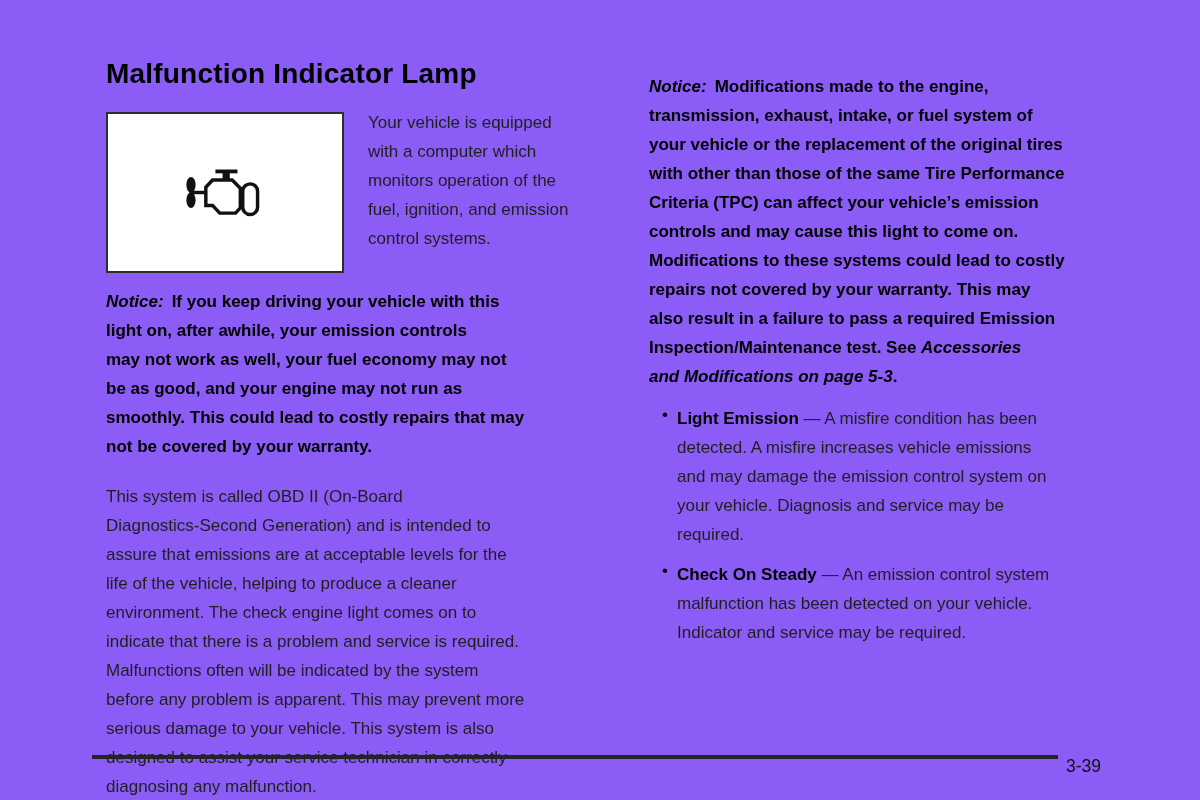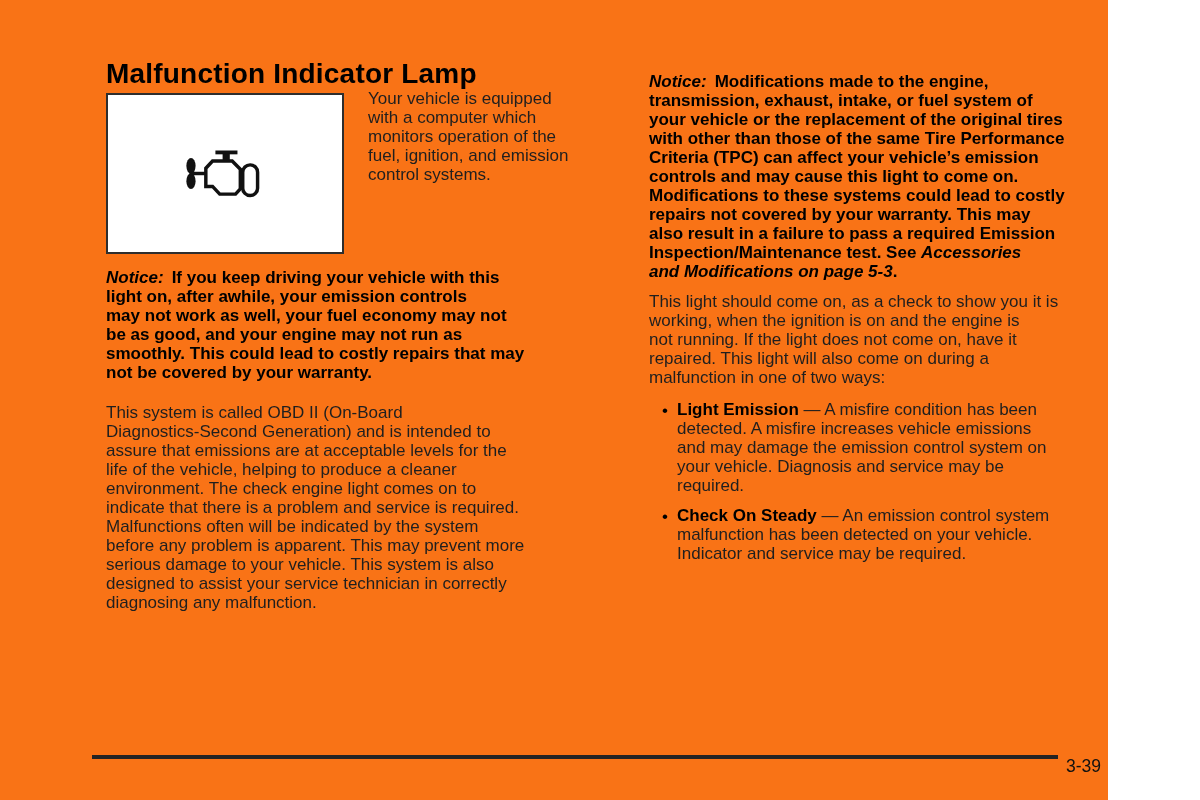--- a/index.html
+++ b/index.html
@@ -1,25 +1,25 @@
 <!DOCTYPE html>
 <html><head>
 <meta charset="utf-8">
 <style>
   * { margin:0; padding:0; box-sizing:border-box; }
   html,body { background:#ffffff; }
   body { font-family:"Liberation Sans","DejaVu Sans",sans-serif; color:#1f1f1f; }
-  .page { position:relative; width:1108px; height:800px; background:#f97316; overflow:hidden; }
+  .page { position:relative; width:1200px; height:800px; background:#8b5cf6; overflow:hidden; }
   .col { position:absolute; top:58px; }
   .col-left { left:106px; width:516px; }
   .col-right { left:649px; width:514px; }
   h1.title { font-size:28px; line-height:32px; font-weight:bold; color:#000; letter-spacing:0.2px; }
   h2.subtitle { font-size:23px; line-height:26px; font-weight:bold; color:#000; margin-top:17px; letter-spacing:0.2px; }
-  .body-text { font-size:17px; line-height:19px; white-space:pre-line; }
-  .figure-row { display:flex; align-items:flex-start; margin-top:3px; }
+  .body-text { font-size:17px; line-height:29px; white-space:pre-line; }
+  .figure-row { display:flex; align-items:flex-start; margin-top:22px; }
   .icon-box { width:238px; height:161px; border:2px solid #2e2e2e; flex:none;
               display:flex; align-items:center; justify-content:center; background:#fff; }
   .intro { margin-left:24px; margin-top:-4px; }
   .para { margin-top:21px; }
   .notice { margin-top:14px; font-weight:bold; color:#000; }
   .notice-label { font-style:italic; padding-right:8px; }
   .notice-ref { font-style:italic; }
   .rt-body { margin-top:11px; }
   .bullets { margin-top:13px; }
   .bullet { display:flex; margin-top:11px; }
@@ -83,25 +83,20 @@
 your vehicle or the replacement of the original tires
 with other than those of the same Tire Performance
 Criteria (TPC) can affect your vehicle’s emission
 controls and may cause this light to come on.
 Modifications to these systems could lead to costly
 repairs not covered by your warranty. This may
 also result in a failure to pass a required Emission
 Inspection/Maintenance test. See </span><i class="notice-ref">Accessories
 and Modifications on page 5-3</i><span>.</span></p>
 
-    <p class="body-text rt-body">This light should come on, as a check to show you it is
-working, when the ignition is on and the engine is
-not running. If the light does not come on, have it
-repaired. This light will also come on during a
-malfunction in one of two ways:</p>
 
     <div class="bullets">
       <div class="bullet">
         <span class="bullet-marker">•</span>
         <p class="body-text bullet-text"><b class="term">Light Emission</b><span> — A misfire condition has been
 detected. A misfire increases vehicle emissions
 and may damage the emission control system on
 your vehicle. Diagnosis and service may be
 required.</span></p>
       </div>

